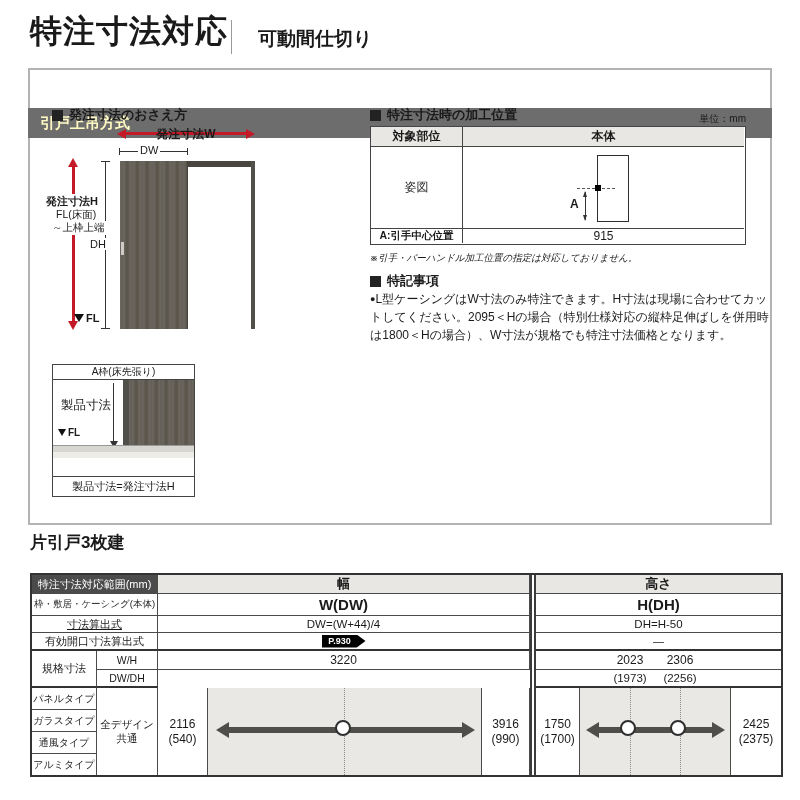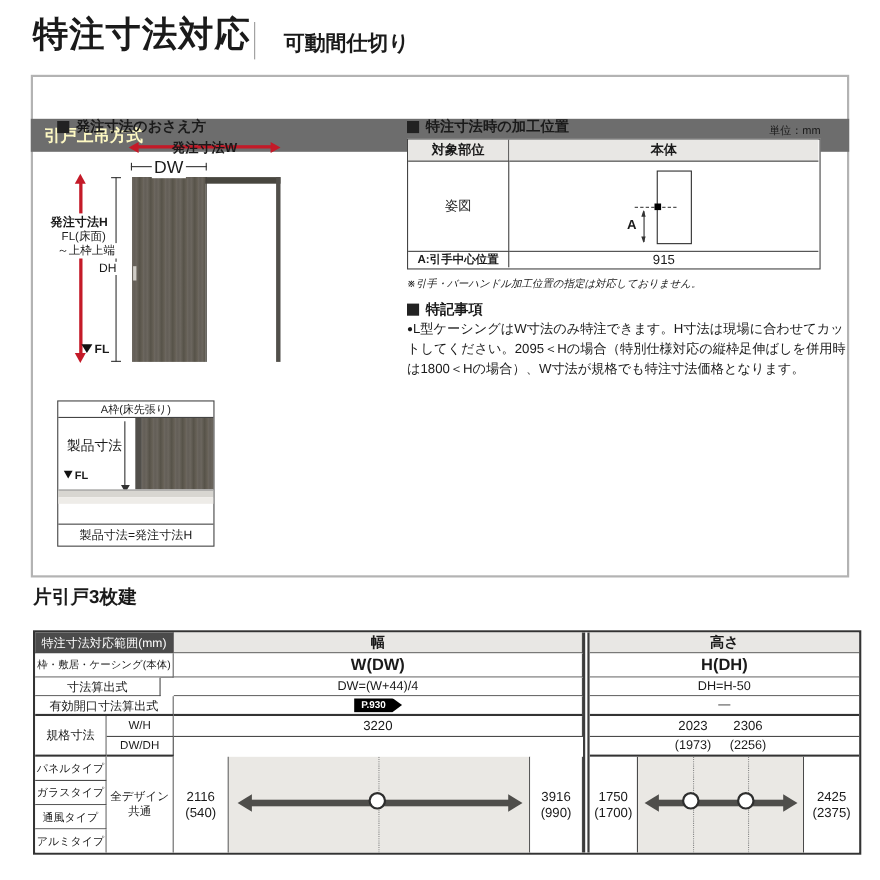--- a/index.html
+++ b/index.html
@@ -75,21 +75,21 @@
   </div>
 
   <span class="arrL" style="left:87px;top:59px;"></span>
   <div class="redline-h" style="left:95px;top:62px;width:122px;"></div>
   <span class="arrR" style="left:216px;top:59px;"></span>
   <div class="lab" style="left:106px;top:56px;width:100px;text-align:center;font-size:12px;font-weight:700;z-index:2;">発注寸法W</div>
 
   <div class="dimline" style="left:89px;top:81px;width:69px;height:1px;"></div>
   <div class="dimline" style="left:89px;top:78px;width:1px;height:7px;"></div>
   <div class="dimline" style="left:157px;top:78px;width:1px;height:7px;"></div>
-  <div class="lab wbg" style="left:108px;top:74px;font-size:16px;">DW</div>
+  <div class="lab wbg" style="left:108px;top:74px;font-size:11px;">DW</div>
 
   <div class="abs" style="left:90px;top:91px;width:135px;height:6px;background:#48463f;"></div>
   <div class="abs" style="left:90px;top:91px;width:68px;height:168px;background:var(--wood);border-right:1px solid #45423d;"></div>
   <div class="abs" style="left:91px;top:172px;width:3px;height:13px;background:#cfccc6;"></div>
   <div class="abs" style="left:221px;top:91px;width:4px;height:168px;background:#514f4a;"></div>
 
   <span class="arrU" style="left:38px;top:88px;"></span>
   <div class="redline-v" style="left:42px;top:96px;height:156px;"></div>
   <span class="arrD" style="left:38px;top:251px;"></span>
 
@@ -153,21 +153,21 @@
 <div id="spec-table">
 
   <div class="tc dark" style="left:0;top:0;width:126px;height:19px;">特注寸法対応範囲(mm)</div>
   <div class="tc hgray" style="left:126px;top:0;width:372px;height:19px;">幅</div>
   <div class="tc hgray noR" style="left:504px;top:0;width:245px;height:19px;">高さ</div>
 
   <div class="tc" style="left:0;top:19px;width:126px;height:22px;font-size:9.5px;">枠・敷居・ケーシング(本体)</div>
   <div class="tc big" style="left:126px;top:19px;width:372px;height:22px;">W(DW)</div>
   <div class="tc big noR" style="left:504px;top:19px;width:245px;height:22px;">H(DH)</div>
 
-  <div class="tc" style="left:0;top:41px;width:114px;height:17px;">寸法算出式</div>
+  <div class="tc" style="left:0;top:41px;width:126px;height:17px;text-decoration:underline;">寸法算出式</div>
   <div class="tc" style="left:126px;top:41px;width:372px;height:17px;font-size:11.5px;">DW=(W+44)/4</div>
   <div class="tc noR" style="left:504px;top:41px;width:245px;height:17px;font-size:11.5px;">DH=H-50</div>
 
   <div class="tc thickB" style="left:0;top:58px;width:126px;height:18px;">有効開口寸法算出式</div>
   <div class="tc thickB" style="left:126px;top:58px;width:372px;height:18px;">
       <span class="badge">P.930</span>
     </div>
   <div class="tc thickB noR" style="left:504px;top:58px;width:245px;height:18px;">—</div>
 
   <div class="tc thickB" style="left:0;top:76px;width:65px;height:37px;">規格寸法</div>

